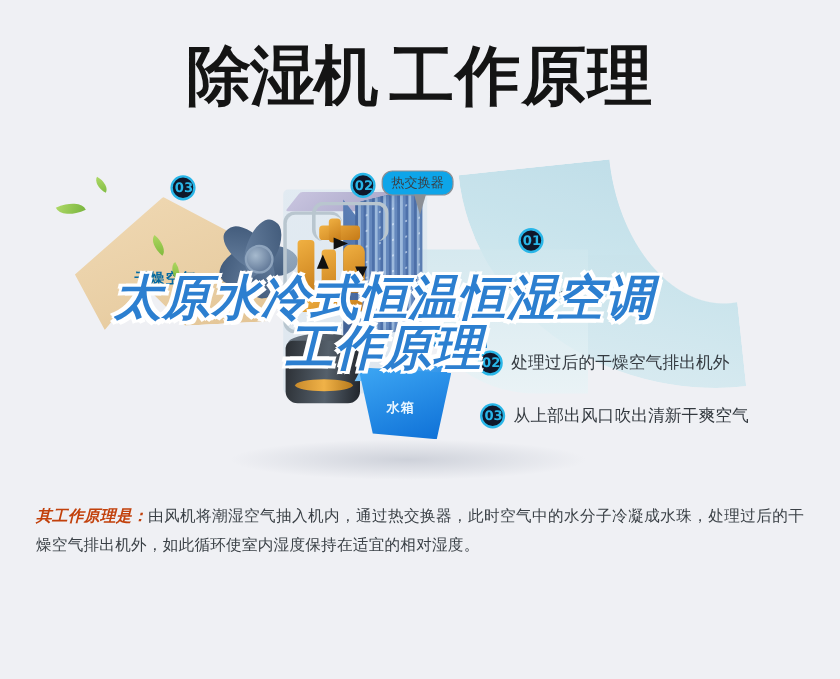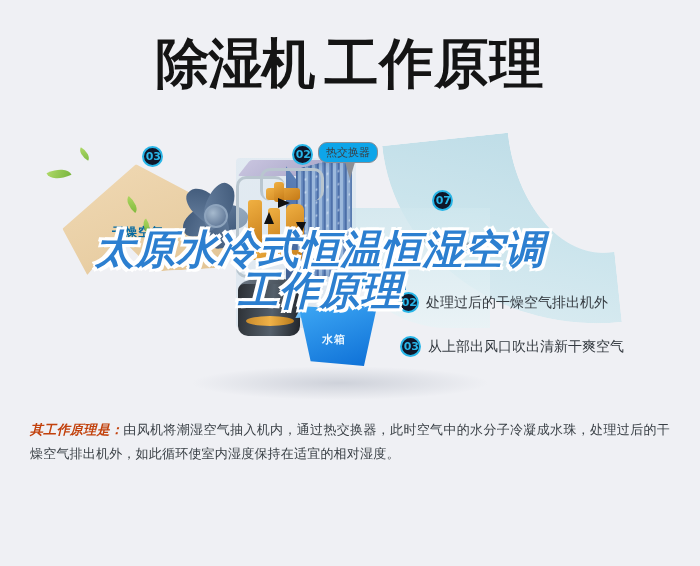--- a/index.html
+++ b/index.html
@@ -265,21 +265,21 @@
 
     <div class="tank-lip"></div>
     <div class="tank"></div>
     <div class="tank-label">水箱</div>
 
     <div class="intake"></div>
     <div class="shadow"></div>
 
     <div class="badge b-03">03</div>
     <div class="badge b-02">02</div>
-    <div class="badge b-01">07</div>
+    <div class="badge b-01">01</div>
 
     <div class="callout">热交换器</div>
     <div class="wet-label">干燥空气</div>
 
     <div class="step step-02">
       <span class="badge">02</span>
       <span>处理过后的干燥空气排出机外</span>
     </div>
     <div class="step step-03">
       <span class="badge">03</span>

